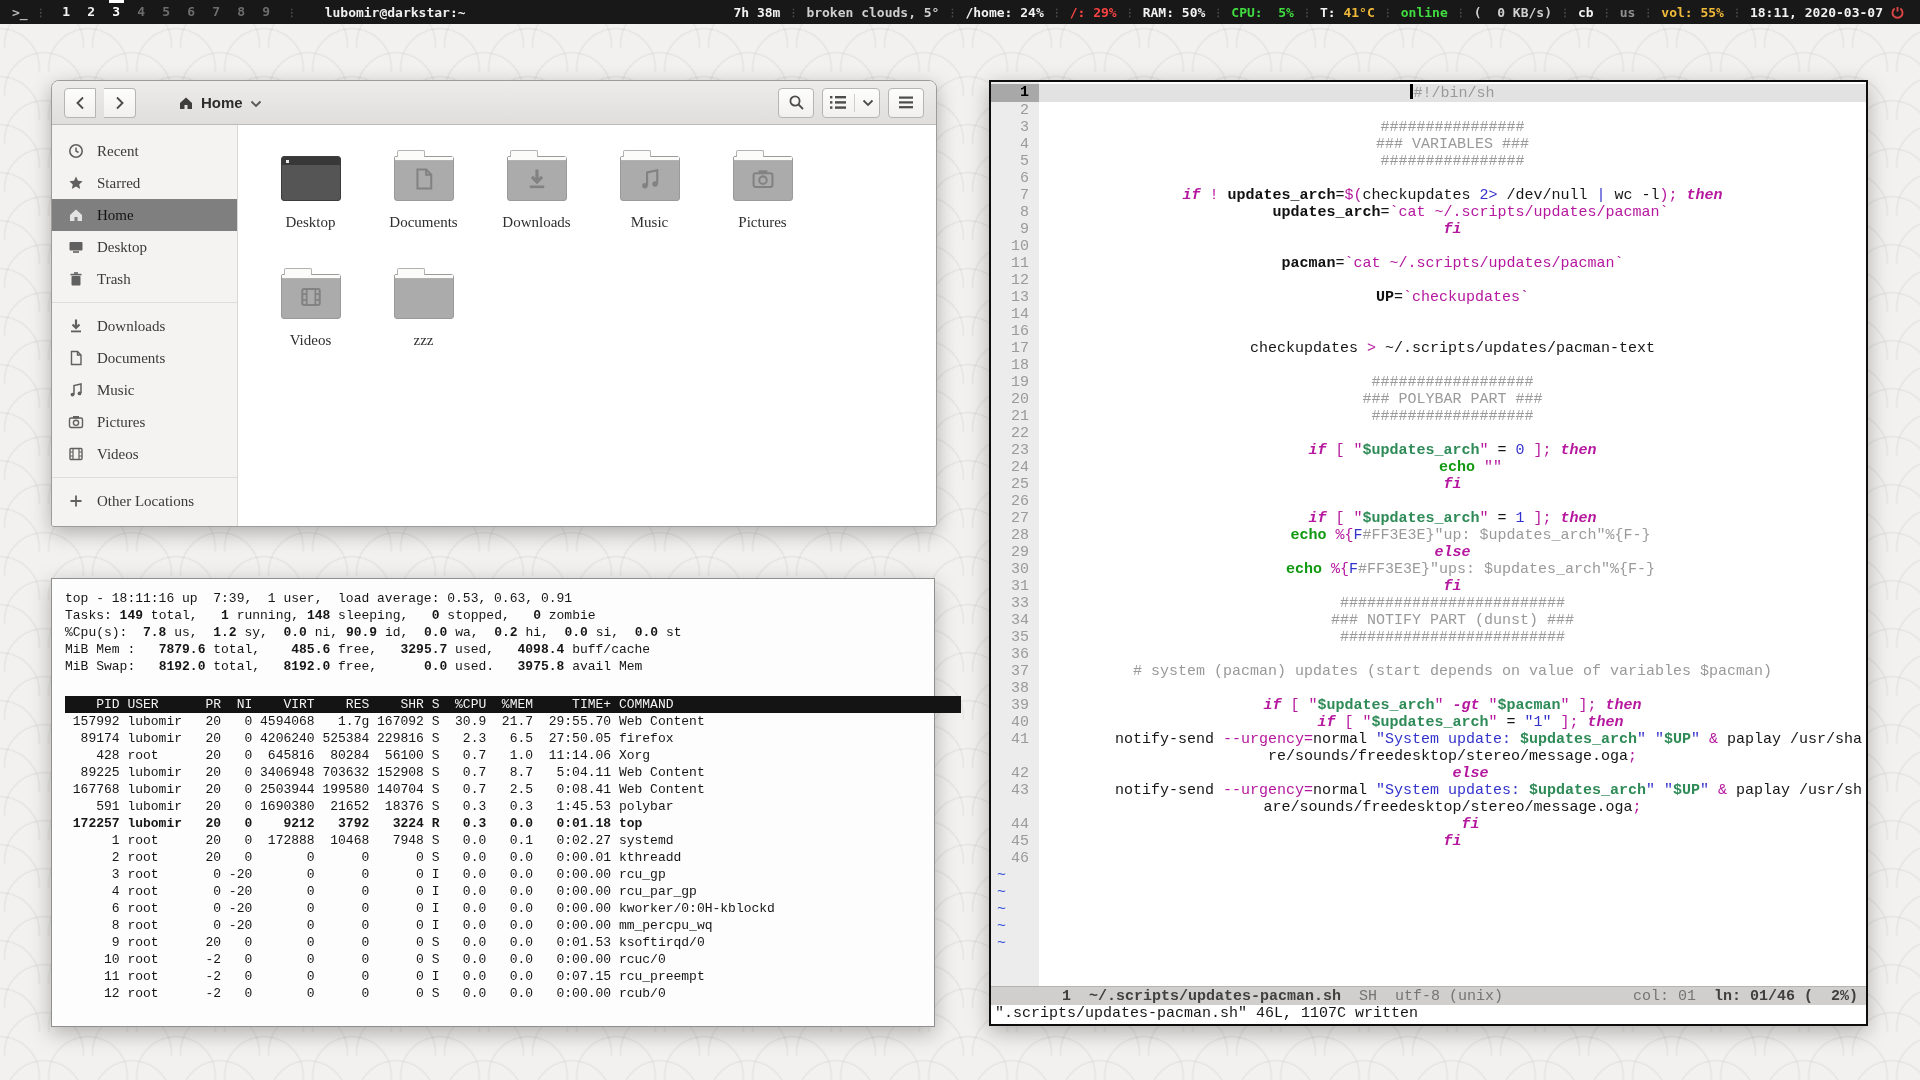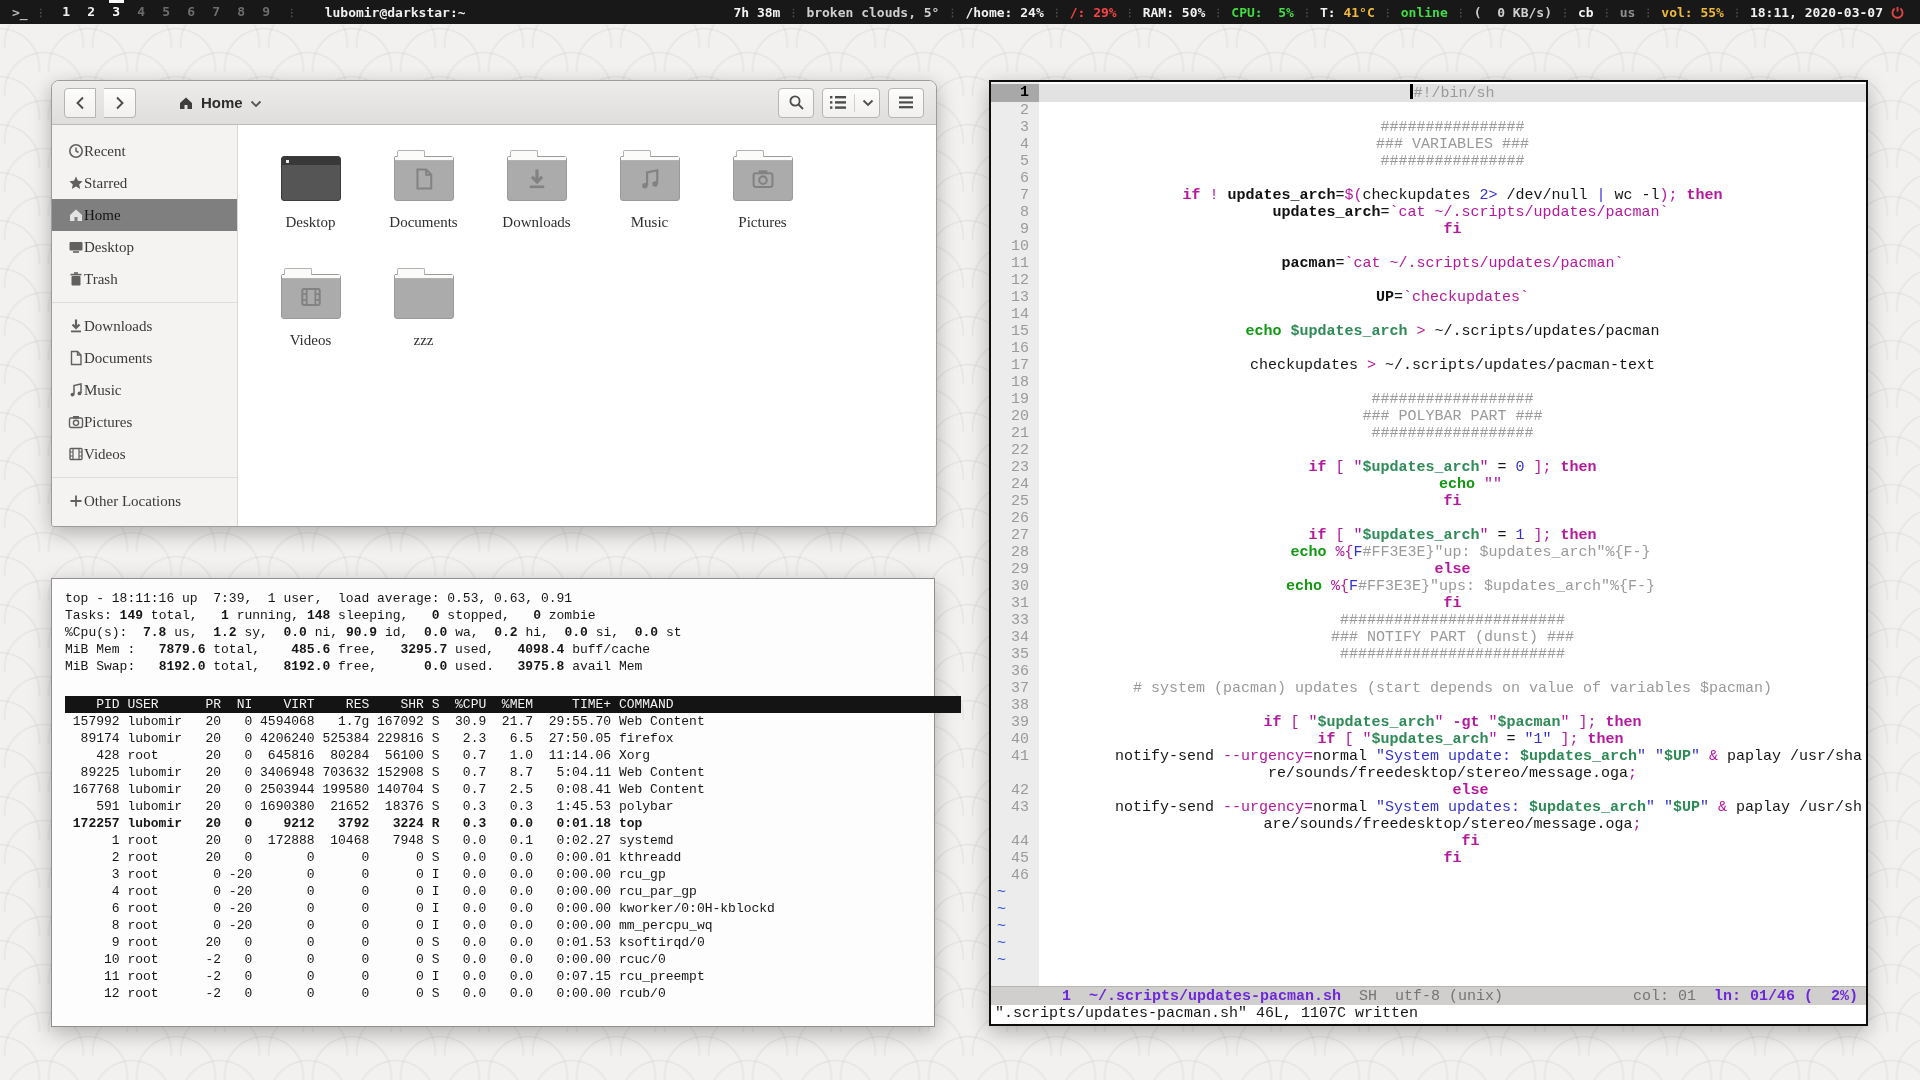--- a/index.html
+++ b/index.html
@@ -58,21 +58,21 @@
   #path-btn { display:flex; align-items:center; gap:7px; margin-left:34px; color:#2d2d2d;
         font-size:15px; font-weight:600; background:transparent; border:none; height:30px; padding:0 8px; border-radius:4px; }
   #path-btn .caret { color:#555; }
   #fm-header .spacer { flex:1; }
   #view-btn { width:58px; gap:6px; }
   #view-btn .divider { width:1px; height:18px; background:#d0cfcd; margin:0 1px; }
   #fm-header .btn + .btn { margin-left:8px; }
 
   #fm-body { position:absolute; top:44px; left:0; right:0; bottom:0; display:flex; border-radius:0 0 3px 3px; overflow:hidden; }
   #fm-sidebar { width:186px; background:#f4f3f1; border-right:1px solid #d8d7d5; padding-top:10px; }
-  .side-item { height:32px; display:flex; align-items:center; padding:0 15px;
+  .side-item { height:32px; display:flex; align-items:center; gap:13px; padding:0 15px;
         font-size:15px; color:#3a3a3a; }
   .side-item .si-icon { width:17px; display:inline-flex; justify-content:center; color:#606060; }
   .side-item.selected { background:#7f7f7f; color:#141414; }
   .side-item.selected .si-icon { color:#e3e3e3; }
   .side-sep { height:1px; background:#dedddb; margin:7px 0; }
   #fm-files { flex:1; background:#ffffff; padding:22px 12px 12px 16px;
         display:flex; flex-wrap:wrap; align-content:flex-start; }
   .file-cell { width:113px; height:118px; display:flex; flex-direction:column; align-items:center; }
   .file-cell .label { margin-top:13px; font-size:15px; color:#2f2f2f; }
   .folder { width:60px; height:45px; background:#ababab; border:1px solid #9a9a9a; border-radius:2px 3px 3px 3px;
@@ -104,27 +104,27 @@
   .vrow .lnum { width:48px; flex:0 0 48px; text-align:right; padding-right:10px; color:#9a9a9a; }
   .vrow.curline { background:#e2e2e2; }
   .vrow.curline .lnum { background:#a8a8a8; color:#000; font-weight:bold; }
   .vrow pre { flex:1; font:inherit; white-space:pre-wrap; word-break:break-all;text-align:center; }
   .vrow .cursor { display:inline-block; width:3px; height:15px; background:#000; vertical-align:-2px; }
   .tilde { color:#2e4cd8; padding-left:6px; min-height:17px; }
   pre .p  { color:#161616; }
   pre .B  { color:#111; font-weight:bold; }
   pre .c  { color:#9a9a9a; }
   pre .m  { color:#b5179e; }
-  pre .mb { color:#b5179e; font-weight:bold; }
+  pre .mb { color:#b5179e; font-weight:bold;font-style:italic; }
   pre .gb { color:#119911; font-weight:bold; }
   pre .v  { color:#2e8b57; font-weight:bold; }
   pre .b  { color:#3333cc; }
   #vim-status { height:19px; background:#d0cfcd; border-top:1px solid #b5b4b2;
         display:flex; align-items:center; justify-content:space-between; padding:0 8px; white-space:pre; }
-  #vim-status .sb { font-weight:bold; color:#6d28d9; }
+  #vim-status .sb { font-weight:bold; color:#404040; }
   #vim-status .sd { color:#757575; }
   #vim-msg { height:19px; background:#ffffff; padding:0 4px; white-space:pre; }
 </style>
 </head>
 <body>
 
 <div id="topbar">
   <div class="tb-left">
     <span class="tb-launcher">&gt;_</span>
     <span class="tb-sep">⋮</span>
@@ -495,24 +495,20 @@
       </div>
       <div class="vrow">
         <span class="lnum">13</span>
         <pre><span class="B">UP</span><span class="p">=</span><span class="m">`checkupdates`</span></pre>
       </div>
       <div class="vrow">
         <span class="lnum">14</span>
         <pre></pre>
       </div>
       <div class="vrow">
-        <span class="lnum">15</span>
-        <pre><span class="gb">echo </span><span class="v">$updates_arch</span><span class="m"> &gt;</span><span class="p"> ~/.scripts/updates/pacman</span></pre>
-      </div>
-      <div class="vrow">
         <span class="lnum">16</span>
         <pre></pre>
       </div>
       <div class="vrow">
         <span class="lnum">17</span>
         <pre><span class="p">checkupdates </span><span class="m">&gt;</span><span class="p"> ~/.scripts/updates/pacman-text</span></pre>
       </div>
       <div class="vrow">
         <span class="lnum">18</span>
         <pre></pre>

